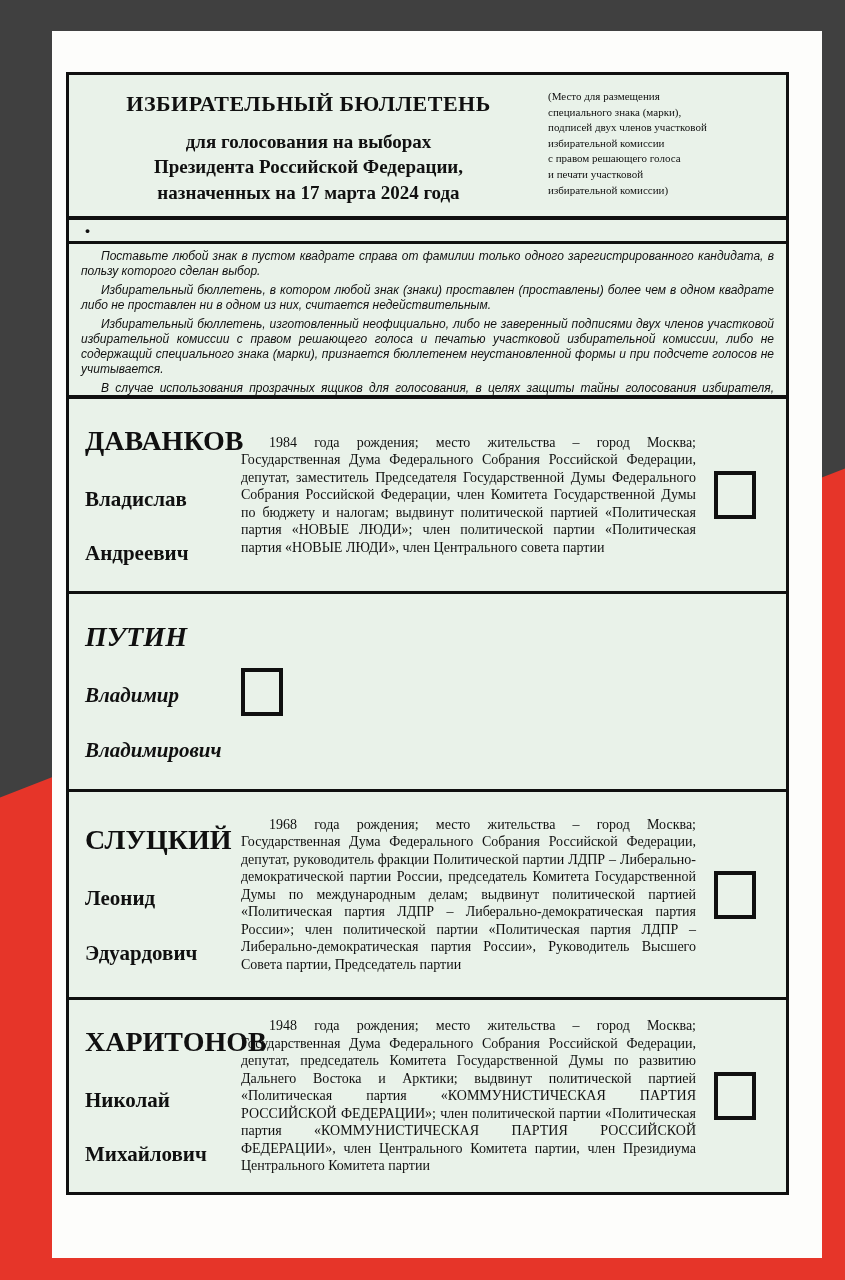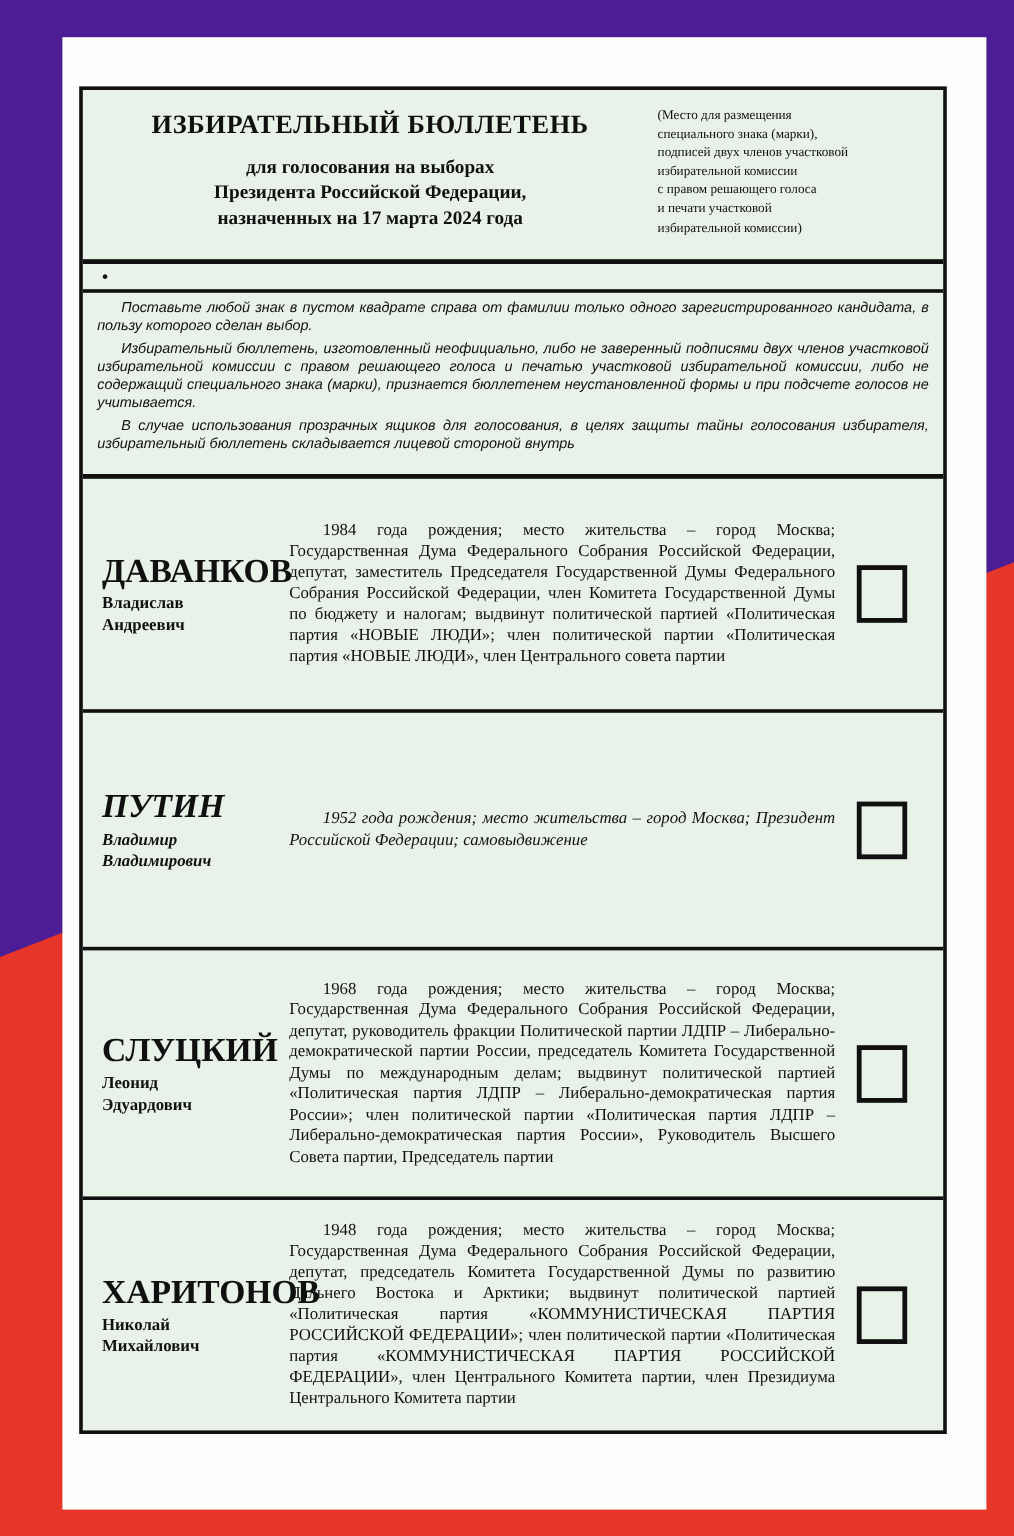--- a/index.html
+++ b/index.html
@@ -1,21 +1,21 @@
 <!DOCTYPE html>
 <html><head>
 <meta charset="utf-8">
 <style>
   html, body { margin: 0; padding: 0; }
   .stage {
     position: relative;
     width: 845px;
     height: 1280px;
     overflow: hidden;
-    background: #4c1d95;
+    background: #404040;
     font-family: "Liberation Serif", serif;
   }
   .bg-red {
     position: absolute;
     inset: 0;
     background: #e63529;
     clip-path: polygon(0 62.3%, 100% 36.6%, 100% 100%, 0 100%);
   }
   .page {
     position: absolute;
@@ -47,21 +47,21 @@
     text-align: center;
     padding-top: 16px;
   }
   .main-title {
     font-size: 22px;
     font-weight: bold;
     letter-spacing: 0.5px;
   }
   .subtitle {
     margin-top: 12px;
-    font-size: 16px;
+    font-size: 19px;
     font-weight: bold;
     line-height: 1.33;
   }
   .stamp-area {
     width: 238px;
     padding: 14px 14px 0 0;
     box-sizing: border-box;
     font-size: 11px;
     line-height: 1.42;
   }
@@ -106,21 +106,21 @@
   .cand-row:nth-of-type(6) { height: 208px; }
   .cand-row:nth-of-type(7) { height: 192px; border-bottom: none; }
   .cand-name {
     width: 172px;
     padding-left: 16px;
     box-sizing: border-box;
     font-weight: bold;
     line-height: 1.3;
   }
   .cand-name .surname { font-size: 28px; }
-  .cand-name .given { font-size: 14px; }
+  .cand-name .given { font-size: 21px; margin-top: 27px; }
   .cand-desc {
     flex: 1;
     font-size: 14px;
     line-height: 17.5px;
     text-align: justify;
     text-indent: 28px;
     padding-right: 18px;
   }
   .checkbox-col {
     width: 72px;
@@ -164,20 +164,21 @@
           <div>избирательной комиссии)</div>
         </div>
       </div>
 
       <div class="expl-head">
         <span>•</span>
       </div>
 
       <div class="expl-body">
         <p>Поставьте любой знак в пустом квадрате справа от фамилии только одного зарегистрированного кандидата, в пользу которого сделан выбор.</p>
+        <p>Избирательный бюллетень, в котором любой знак (знаки) проставлен (проставлены) более чем в одном квадрате либо не проставлен ни в одном из них, считается недействительным.</p>
         <p>Избирательный бюллетень, изготовленный неофициально, либо не заверенный подписями двух членов участковой избирательной комиссии с правом решающего голоса и печатью участковой избирательной комиссии, либо не содержащий специального знака (марки), признается бюллетенем неустановленной формы и при подсчете голосов не учитывается.</p>
         <p>В случае использования прозрачных ящиков для голосования, в целях защиты тайны голосования избирателя, избирательный бюллетень складывается лицевой стороной внутрь</p>
       </div>
 
       <div class="cand-row">
         <div class="cand-name">
           <div class="surname">ДАВАНКОВ</div>
           <div class="given">Владислав</div>
           <div class="given">Андреевич</div>
         </div>
@@ -186,21 +187,20 @@
           <div class="checkbox"></div>
         </div>
       </div>
 
       <div class="cand-row">
         <div class="cand-name">
           <div class="surname">ПУТИН</div>
           <div class="given">Владимир</div>
           <div class="given">Владимирович</div>
         </div>
-        <div class="cand-desc">1952 года рождения; место жительства – город Москва; Президент Российской Федерации; самовыдвижение</div>
         <div class="checkbox-col">
           <div class="checkbox"></div>
         </div>
       </div>
 
       <div class="cand-row">
         <div class="cand-name">
           <div class="surname">СЛУЦКИЙ</div>
           <div class="given">Леонид</div>
           <div class="given">Эдуардович</div>

